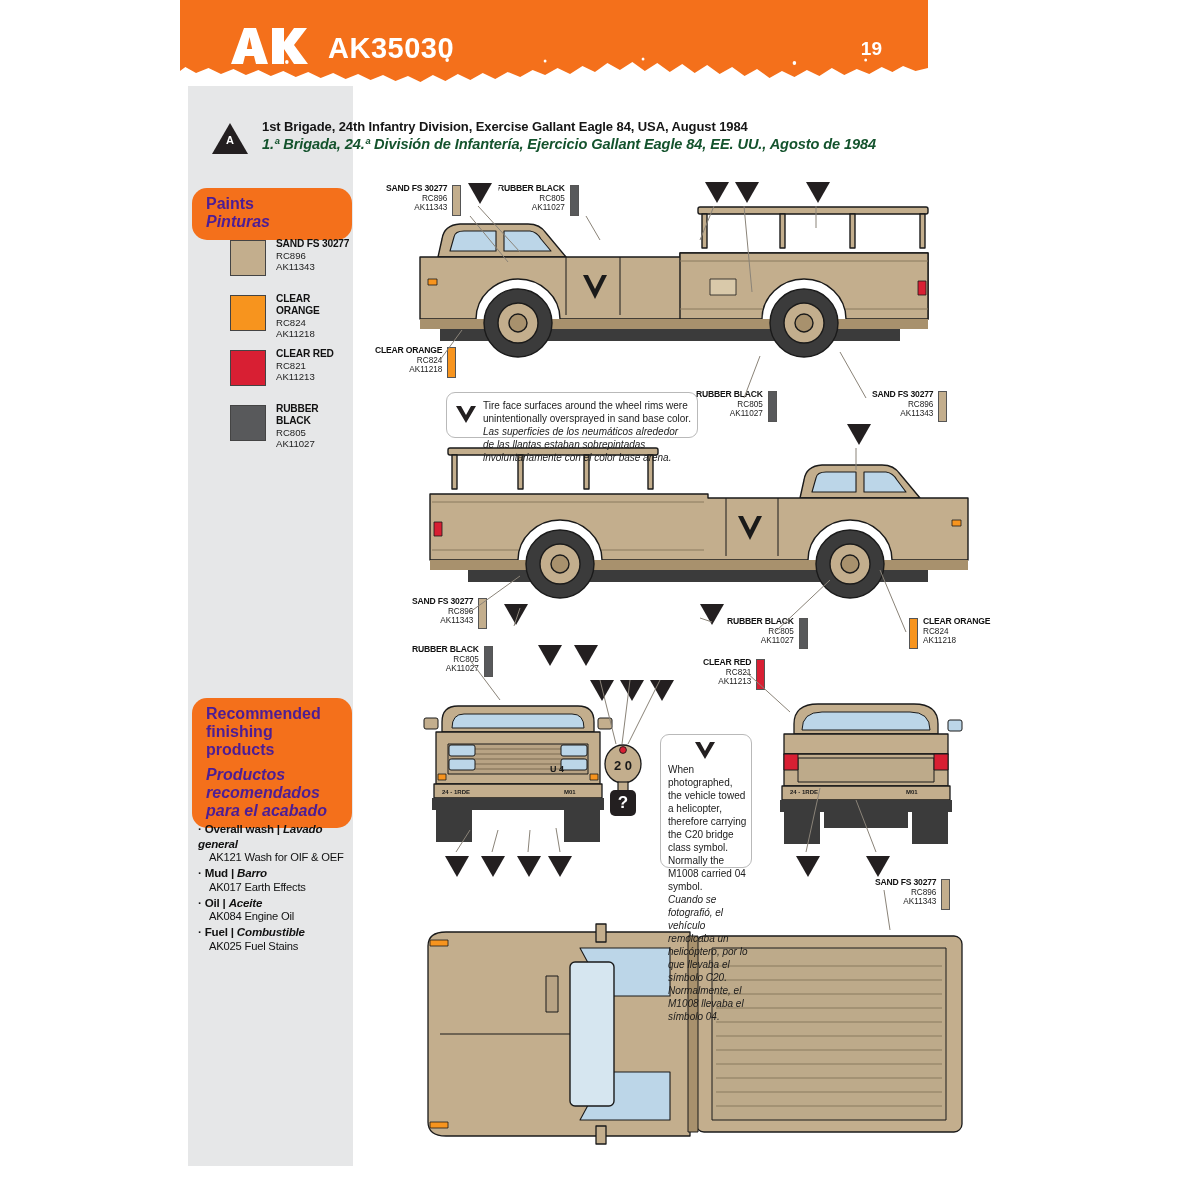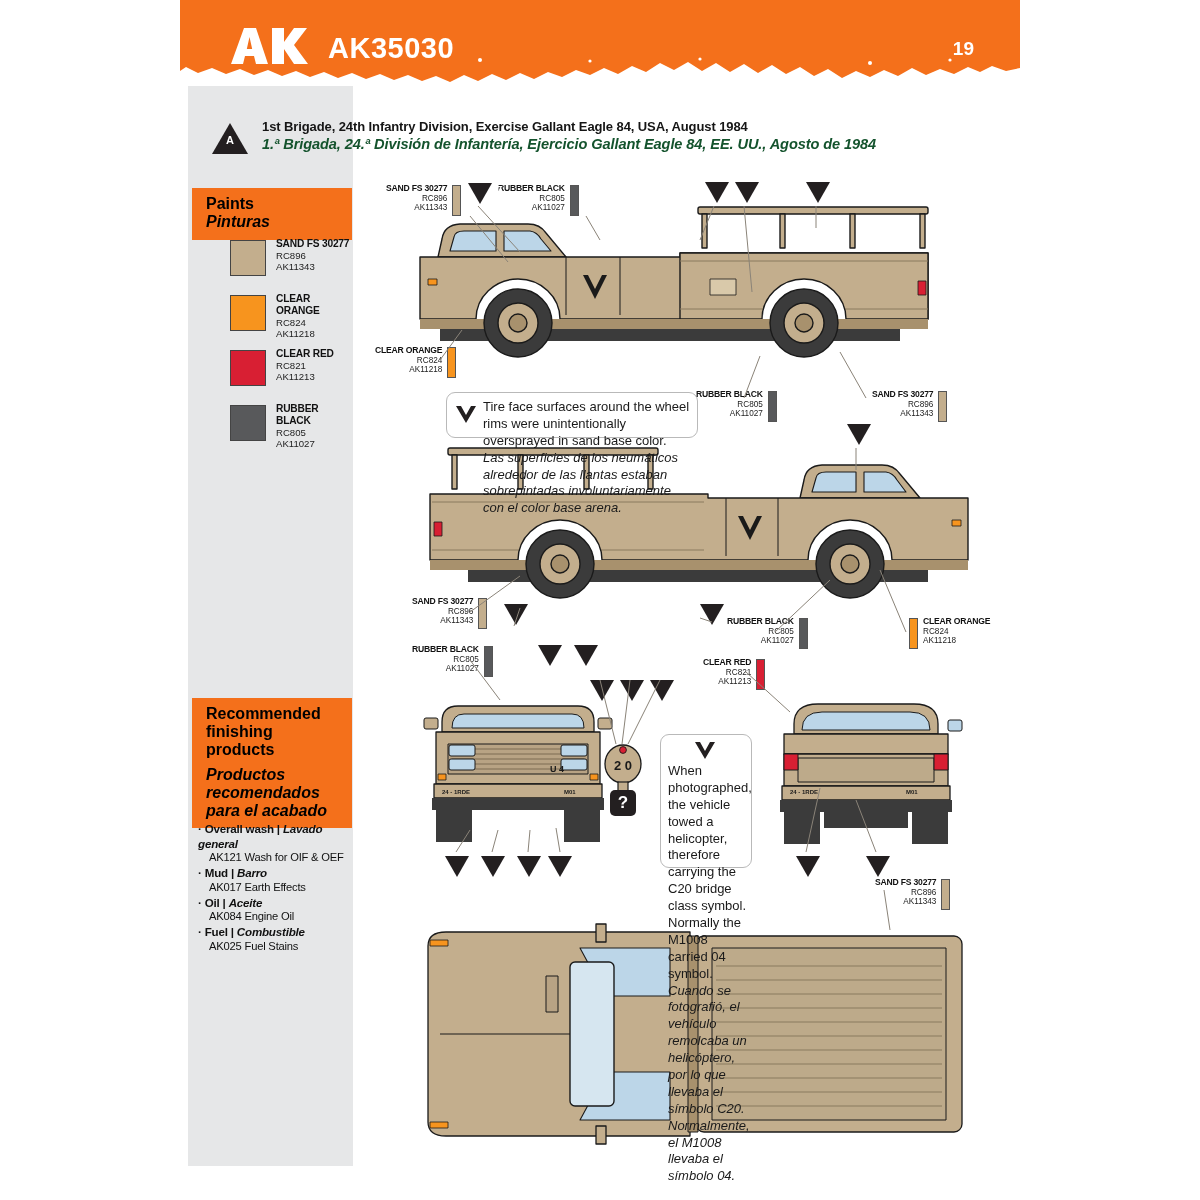--- a/index.html
+++ b/index.html
@@ -1,35 +1,35 @@
 <!DOCTYPE html>
 <html><head>
 <meta charset="utf-8">
 <style>
   html,body{margin:0;padding:0;background:#fff;}
   body{width:1200px;height:1200px;font-family:"Liberation Sans",sans-serif;position:relative;overflow:hidden;}
   .page{position:absolute;left:0;top:0;width:1200px;height:1200px;background:#ffffff;}
 
   
-  .header{position:absolute;left:180px;top:0;width:840px;height:86px;background:#f4701b;overflow:hidden;}
+  .header{position:absolute;left:180px;top:0;width:748px;height:86px;background:#f4701b;overflow:hidden;}
   .header-torn{position:absolute;left:0;bottom:-2px;width:100%;height:34px;}
   .ak-logo{position:absolute;left:50px;top:26px;width:78px;height:40px;}
   .prod-code{position:absolute;left:148px;top:32px;color:#fff;font-size:29px;font-weight:bold;letter-spacing:.5px;}
   .page-num{position:absolute;right:46px;top:38px;color:#fff;font-size:19px;font-weight:bold;}
 
   
   .title-block{position:absolute;left:212px;top:118px;width:790px;}
   .title-tri{position:absolute;left:0;top:5px;width:36px;height:32px;}
   .title-tri .lbl{position:absolute;left:0;top:11px;width:36px;text-align:center;color:#fff;font-size:11px;font-weight:bold;}
   .title-en{margin-left:50px;font-size:13px;font-weight:bold;color:#151515;line-height:1.34;letter-spacing:-.1px;}
   .title-es{margin-left:50px;font-size:14.6px;font-weight:bold;font-style:italic;color:#14532d;line-height:1.34;letter-spacing:-.1px;}
 
   
   .sidebar{position:absolute;left:188px;top:86px;width:165px;height:1080px;background:#e6e7e8;}
-  .panel-head{position:absolute;background:#f4701b;color:#000000;padding:7px 10px 9px 14px;box-sizing:border-box;}
+  .panel-head{position:absolute;background:#f4701b;color:#4c1d95;padding:7px 10px 9px 14px;box-sizing:border-box;border-radius:15px;}
   .panel-head .l1{font-size:16px;font-weight:bold;line-height:1.12;}
   .panel-head .l2{font-size:16px;font-weight:bold;font-style:italic;line-height:1.12;}
   #paints-head{left:192px;top:188px;width:160px;}
   .paint-list{position:absolute;left:192px;top:238px;width:160px;}
   .paint-row{position:relative;height:48px;margin-bottom:7px;padding-left:48px;}
   .paint-sw{position:absolute;left:38px;top:2px;width:36px;height:36px;border:1px solid #444;box-sizing:border-box;}
   .paint-name{font-size:10.2px;font-weight:bold;color:#111;line-height:1.18;letter-spacing:-.2px;padding-left:36px;}
   .paint-ref{font-size:9.6px;color:#222;line-height:1.16;padding-left:36px;}
 
   #finish-head{left:192px;top:698px;width:160px;}
@@ -49,21 +49,21 @@
   .callout.left{text-align:left;padding-left:14px;}
   .callout.left .csw{position:absolute;left:0;top:1px;width:9px;height:31px;border:1px solid #555;box-sizing:border-box;}
 
   .marker{position:absolute;width:25px;height:22px;}
   .marker .mtri{position:absolute;left:0;top:0;width:0;height:0;border-left:12.5px solid transparent;border-right:12.5px solid transparent;border-top:21px solid #231f20;}
   .marker .mnum{position:absolute;left:16px;top:2px;width:25px;text-align:center;color:#fff;font-size:10px;font-weight:bold;}
 
   
   .note{position:absolute;border:1px solid #b9b9b9;border-radius:9px;background:#fff;box-sizing:border-box;}
   .note .chev{position:absolute;}
-  .note .ntext{font-size:13px;color:#1a1a1a;line-height:1.30;}
+  .note .ntext{font-size:10px;color:#1a1a1a;line-height:1.30;}
   .note .ntext .es{font-style:italic;}
 
   .qmark{position:absolute;width:26px;height:26px;background:#231f20;border-radius:5px;}
   .qmark span{position:absolute;left:0;top:3px;width:26px;text-align:center;color:#fff;font-size:17px;font-weight:bold;}
 
   svg{display:block;}
   .vw{position:absolute;}
 </style>
 </head>
 <body>

